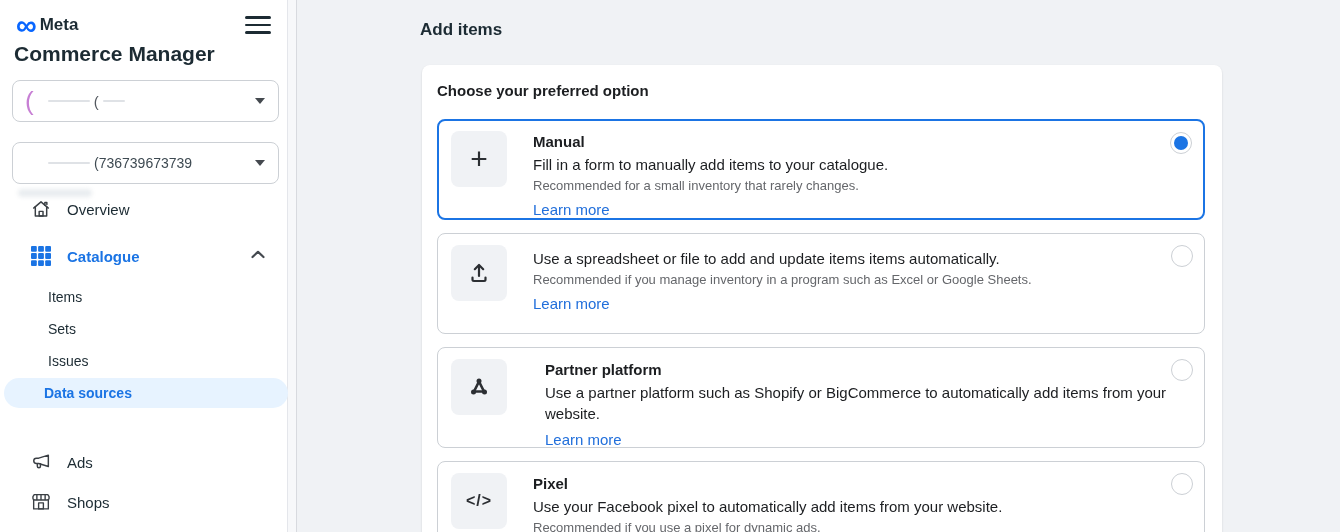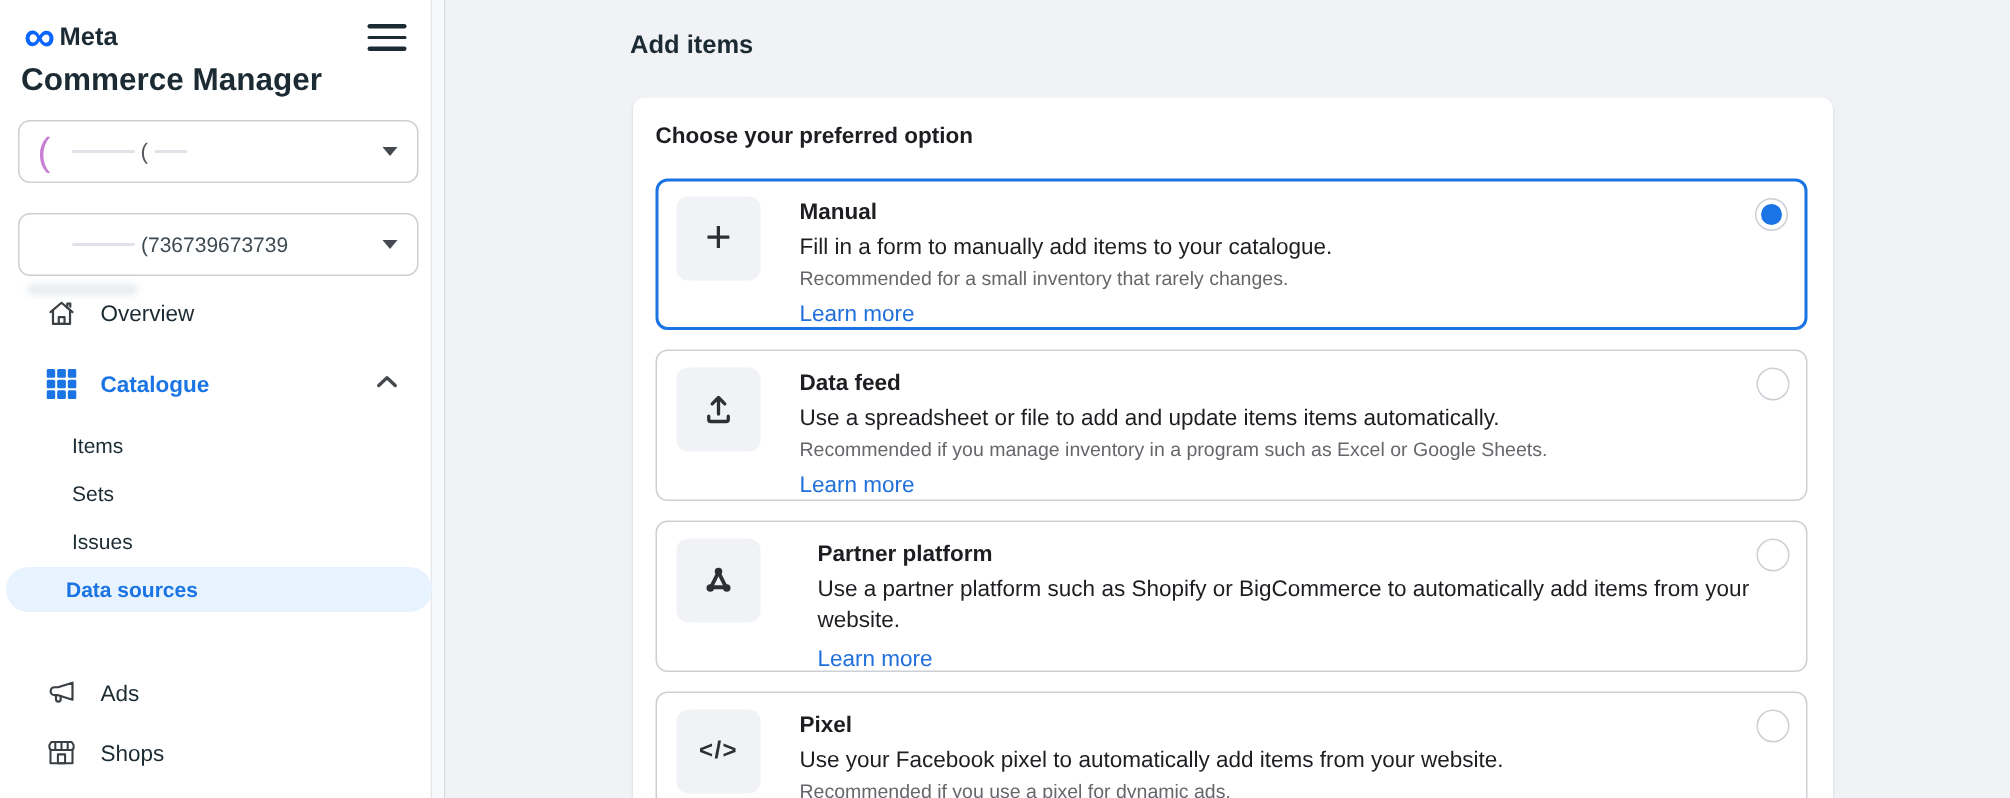--- a/index.html
+++ b/index.html
@@ -213,21 +213,20 @@
 
       <div class="option opt-1">
         <div class="icon-box">
           <svg width="24" height="24" viewBox="0 0 24 24" fill="none" stroke="#2c2f33" stroke-width="2.2" stroke-linecap="round" stroke-linejoin="round">
             <path d="M12 15 V4.5"></path>
             <path d="M7.8 8.2 L12 4 L16.2 8.2"></path>
             <path d="M5.5 16.5 V18.6 A1.4 1.4 0 0 0 6.9 20 H17.1 A1.4 1.4 0 0 0 18.5 18.6 V16.5"></path>
           </svg>
         </div>
         <div class="opt-text">
-          <span class="opt-title">Data feed</span>
           <span class="opt-desc">Use a spreadsheet or file to add and update items items automatically.</span>
           <span class="opt-rec">Recommended if you manage inventory in a program such as Excel or Google Sheets.</span>
           <a class="opt-link">Learn more</a>
         </div>
         <span class="radio"></span>
       </div>
 
       <div class="option opt-2">
         <div class="icon-box">
           <svg width="24" height="24" viewBox="0 0 24 24">

